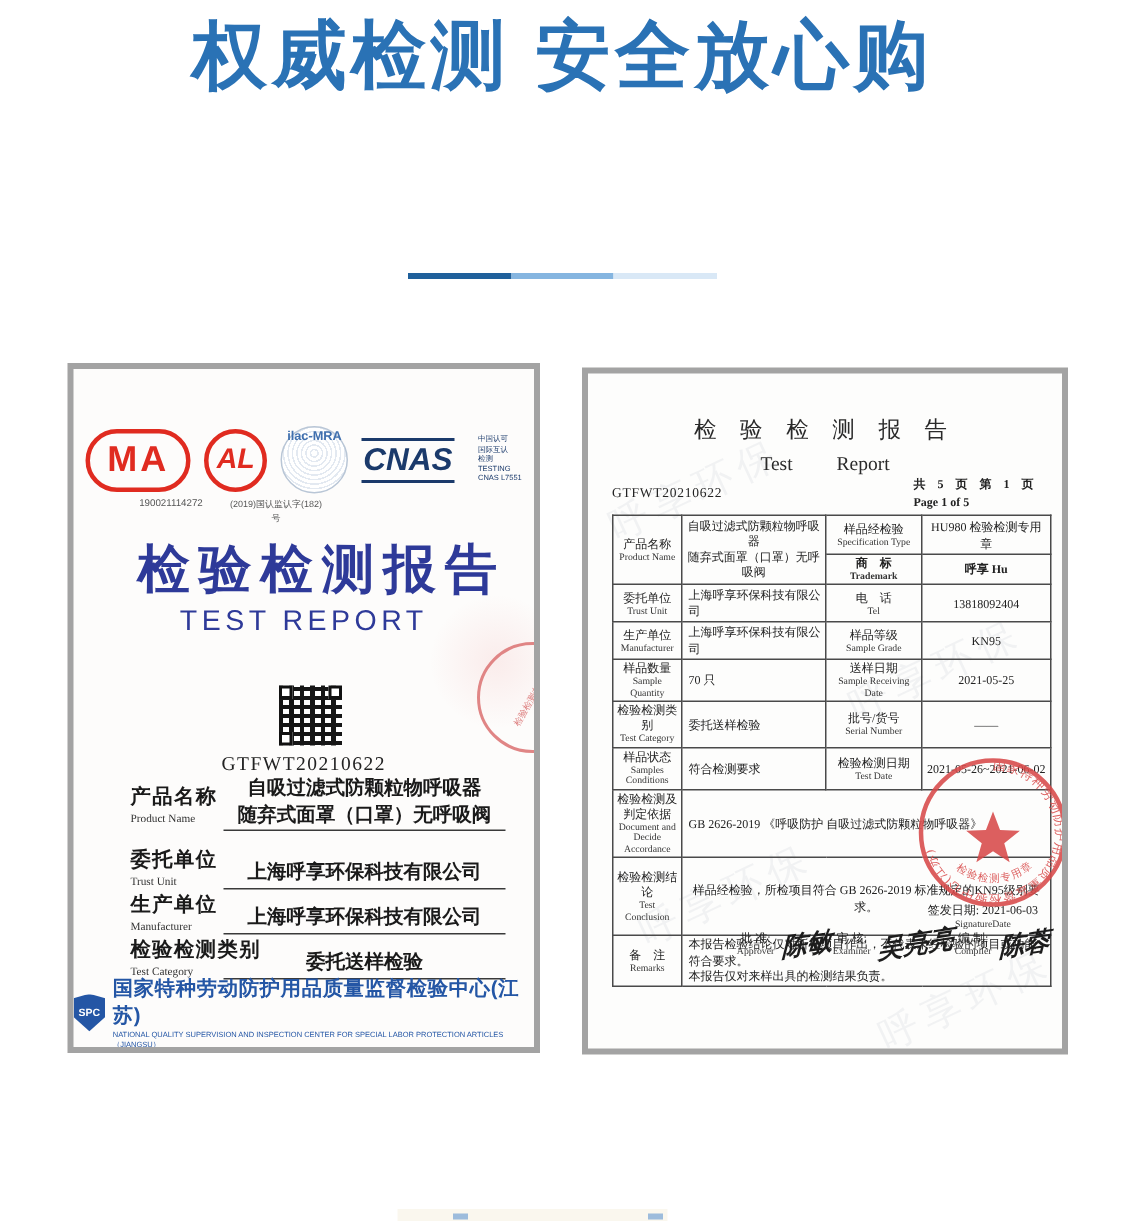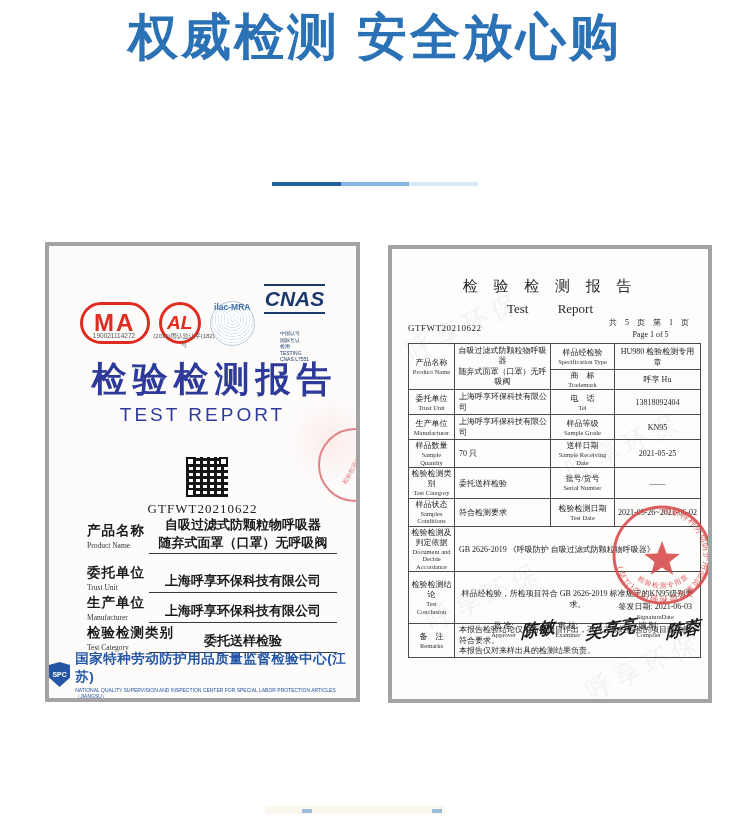--- a/index.html
+++ b/index.html
@@ -28,21 +28,21 @@
   .cma-badge{width:70px;height:42px;border:3px solid #e02b20;border-radius:21px;
     color:#e02b20;display:flex;align-items:center;justify-content:center;
     font-weight:bold;font-size:24px;letter-spacing:2px;box-sizing:border-box;}
   .al-badge{width:42px;height:42px;border:3px solid #e02b20;border-radius:50%;
     color:#e02b20;display:flex;align-items:center;justify-content:center;
     font-weight:bold;font-style:italic;font-size:19px;box-sizing:border-box;}
   .ilac-badge{width:45px;height:45px;border-radius:50%;border:1px solid #b9c6d6;
     background:repeating-radial-gradient(circle at 50% 40%,#ffffff 0 2px,#e3e9f1 2px 3px);
     color:#3f6fae;font-size:8.5px;font-weight:bold;display:flex;align-items:flex-start;
     justify-content:center;box-sizing:border-box;}
-  .cnas-badge{display:flex;align-items:center;gap:16px;flex-direction:column;}
+  .cnas-badge{display:flex;align-items:center;gap:16px;}
   .cnas-word{color:#1b3a6b;font-weight:bold;font-style:italic;font-size:21px;
     border-top:2px solid #1b3a6b;border-bottom:2px solid #1b3a6b;padding:1px 1px;}
   .cnas-lines{display:flex;flex-direction:column;font-size:5px;line-height:1.3;color:#1b3a6b;}
   .logo-note{position:absolute;font-size:6.5px;color:#555;text-align:center;}
   .note-cma{top:86px;left:28px;width:74px;}
   .note-al{top:86px;left:104px;width:62px;font-size:6px;}
   .report-title{position:absolute;top:110px;left:12px;width:100%;text-align:center;
     font-size:35px;font-weight:bold;color:#2e3a99;letter-spacing:6px;}
   .report-title-en{position:absolute;top:158px;left:0;width:100%;text-align:center;
     font-size:19px;color:#2e3a99;letter-spacing:3px;font-weight:500;}
@@ -75,30 +75,30 @@
   .lc-footer-text{display:flex;flex-direction:column;}
   .lc-footer-zh{font-size:13.5px;font-weight:bold;color:#2456a5;letter-spacing:0.5px;}
   .lc-footer-en{font-size:5px;color:#2456a5;margin-top:1px;}
 
   
   .r-title{position:absolute;top:28px;left:0;width:100%;text-align:center;
     font-size:15px;letter-spacing:6px;color:#2a2a2a;}
   .r-title-en{position:absolute;top:52px;left:0;width:100%;text-align:center;
     font-size:13px;word-spacing:26px;color:#2a2a2a;}
   .r-meta-no{position:absolute;top:74px;left:16px;font-size:9px;letter-spacing:0.5px;}
-  .r-meta-page{position:absolute;top:68px;right:16px;text-align:center;font-size:8px;line-height:1.5;}
+  .r-meta-page{position:absolute;top:68px;right:16px;text-align:left;font-size:8px;line-height:1.5;font-weight:bold;}
   .r-meta-page .zh{letter-spacing:3px;}
   .r-table{position:absolute;top:94px;left:16px;border-collapse:collapse;
     font-size:8px;color:#222;table-layout:fixed;}
   .r-table td{border:1px solid #4a4a4a;padding:1px 2px;text-align:center;
     vertical-align:middle;overflow:hidden;}
   .r-table .zh{display:block;font-size:8px;line-height:1.25;}
   .r-table .en{display:block;font-size:6.5px;line-height:1.15;color:#333;}
   .r-table .v{display:block;font-size:8px;line-height:1.3;}
-  .h26{height:26px;} .h16{height:16px;} .h20{height:20px;} .h24{height:24px;}
+  .h26{height:26px;} .h16{height:16px;font-weight:bold;} .h20{height:20px;} .h24{height:24px;}
   .h40{height:40px;} .h52{height:52px;} .h28{height:28px;}
   .cell-left{text-align:left !important;padding-left:4px !important;}
   .concl-cell{position:relative;}
   .concl-text{display:block;margin-top:2px;font-size:8px;}
   .sign-date{position:absolute;right:8px;bottom:3px;text-align:center;font-size:8px;line-height:1.3;}
   .sign-date .en{font-size:6.5px;display:block;}
   .sign-row{position:absolute;top:372px;left:16px;width:292px;display:flex;
     justify-content:flex-end;align-items:flex-start;}
   .sign-group{display:flex;align-items:flex-start;gap:5px;}
   .sign-label{font-size:8px;line-height:1.2;text-align:center;color:#222;}

